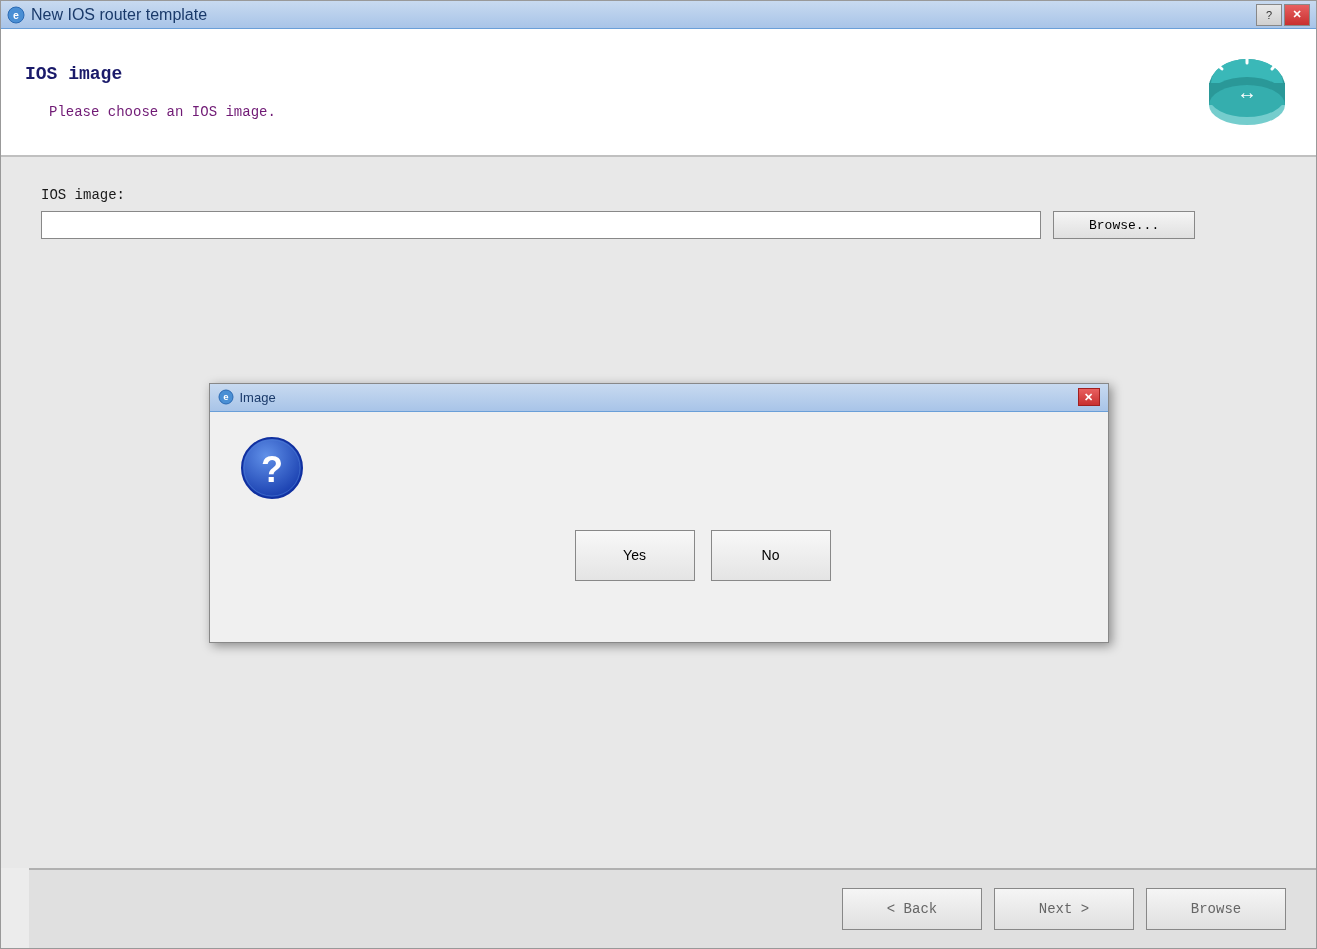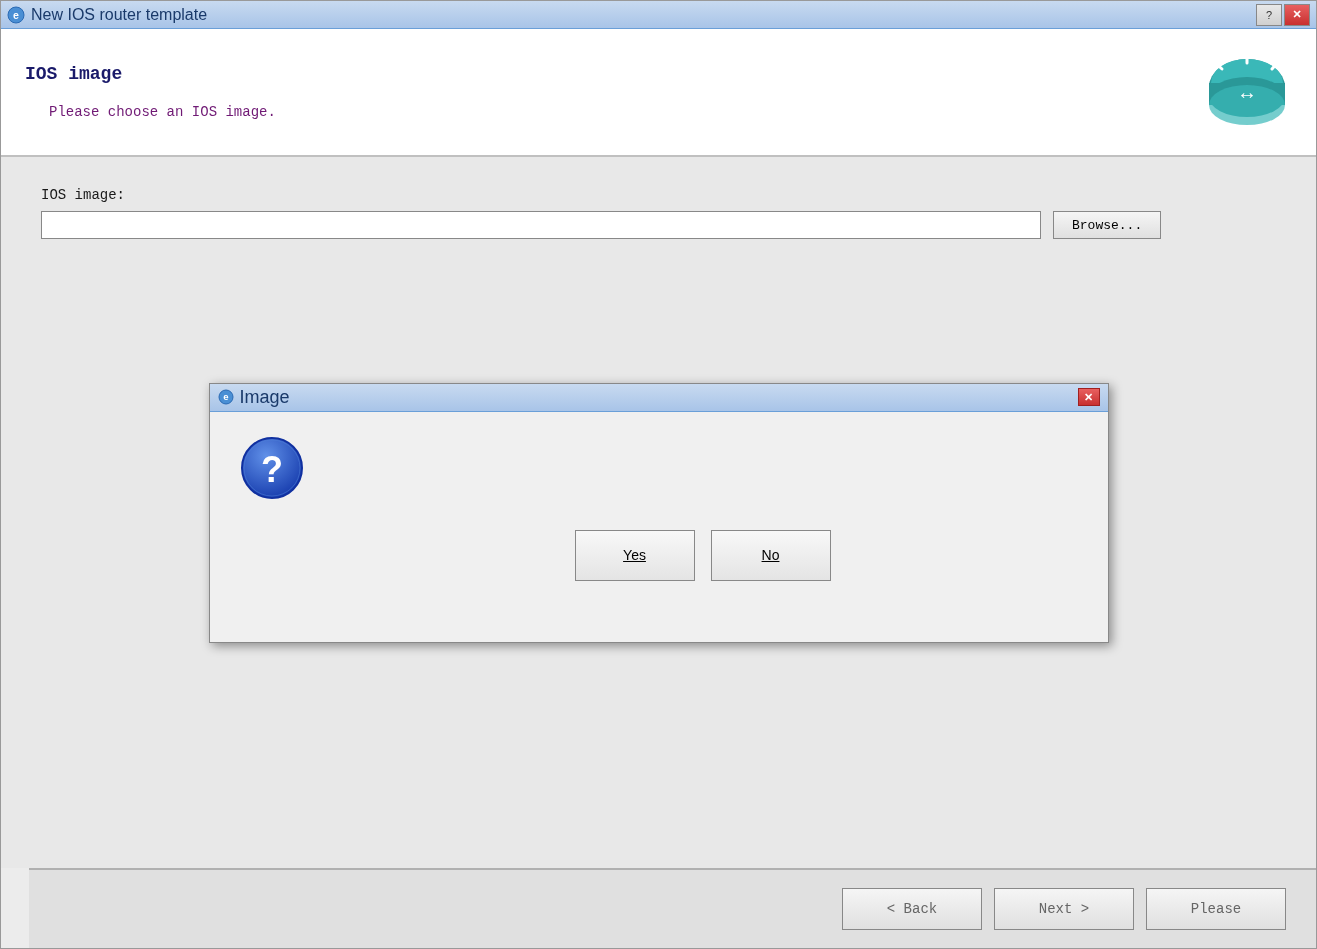--- a/index.html
+++ b/index.html
@@ -136,21 +136,21 @@
       background: white;
       border: 1px solid #888;
       padding: 2px 6px;
       font-size: 13px;
       font-family: "Courier New", Courier, monospace;
       max-width: 1000px;
     }
 
     .browse-btn {
       height: 28px;
-      padding: 0 18px;
+      padding: 0 35px;
       background: linear-gradient(to bottom, #f5f5f5, #e0e0e0);
       border: 1px solid #888;
       font-family: "Courier New", Courier, monospace;
       font-size: 13px;
       cursor: pointer;
       white-space: nowrap;
     }
 
     
     .footer-area {
@@ -206,21 +206,21 @@
     }
 
     .dialog-title-left {
       display: flex;
       align-items: center;
       gap: 6px;
     }
 
     .dialog-title-text {
       font-family: "Segoe UI", Arial, sans-serif;
-      font-size: 18px;
+      font-size: 13px;
       color: #1a3a6a;
     }
 
     .dialog-close-btn {
       width: 22px;
       height: 18px;
       background: linear-gradient(to bottom, #e86060, #c83030);
       border: 1px solid #a02020;
       cursor: pointer;
       display: flex;
@@ -268,21 +268,20 @@
     }
 
     .dialog-btn {
       width: 120px;
       height: 51px;
       background: linear-gradient(to bottom, #f8f8f8, #e4e4e4);
       border: 1px solid #888;
       font-family: Arial, sans-serif;
       font-size: 14px;
       cursor: pointer;
-      text-decoration: underline;
     }
 
     
     .router-icon-container {
       width: 90px;
       height: 90px;
     }
   </style>
 </head>
 <body>
@@ -370,16 +369,16 @@
             <button class="dialog-btn">No</button>
           </div>
         </div>
       </div>
     </div>
   </div>
 
   <div class="footer-area">
     <button class="footer-btn">&lt; Back</button>
     <button class="footer-btn">Next &gt;</button>
-    <button class="footer-btn">Please</button>
+    <button class="footer-btn">Browse</button>
   </div>
 
 </div>
 
 </body></html>

